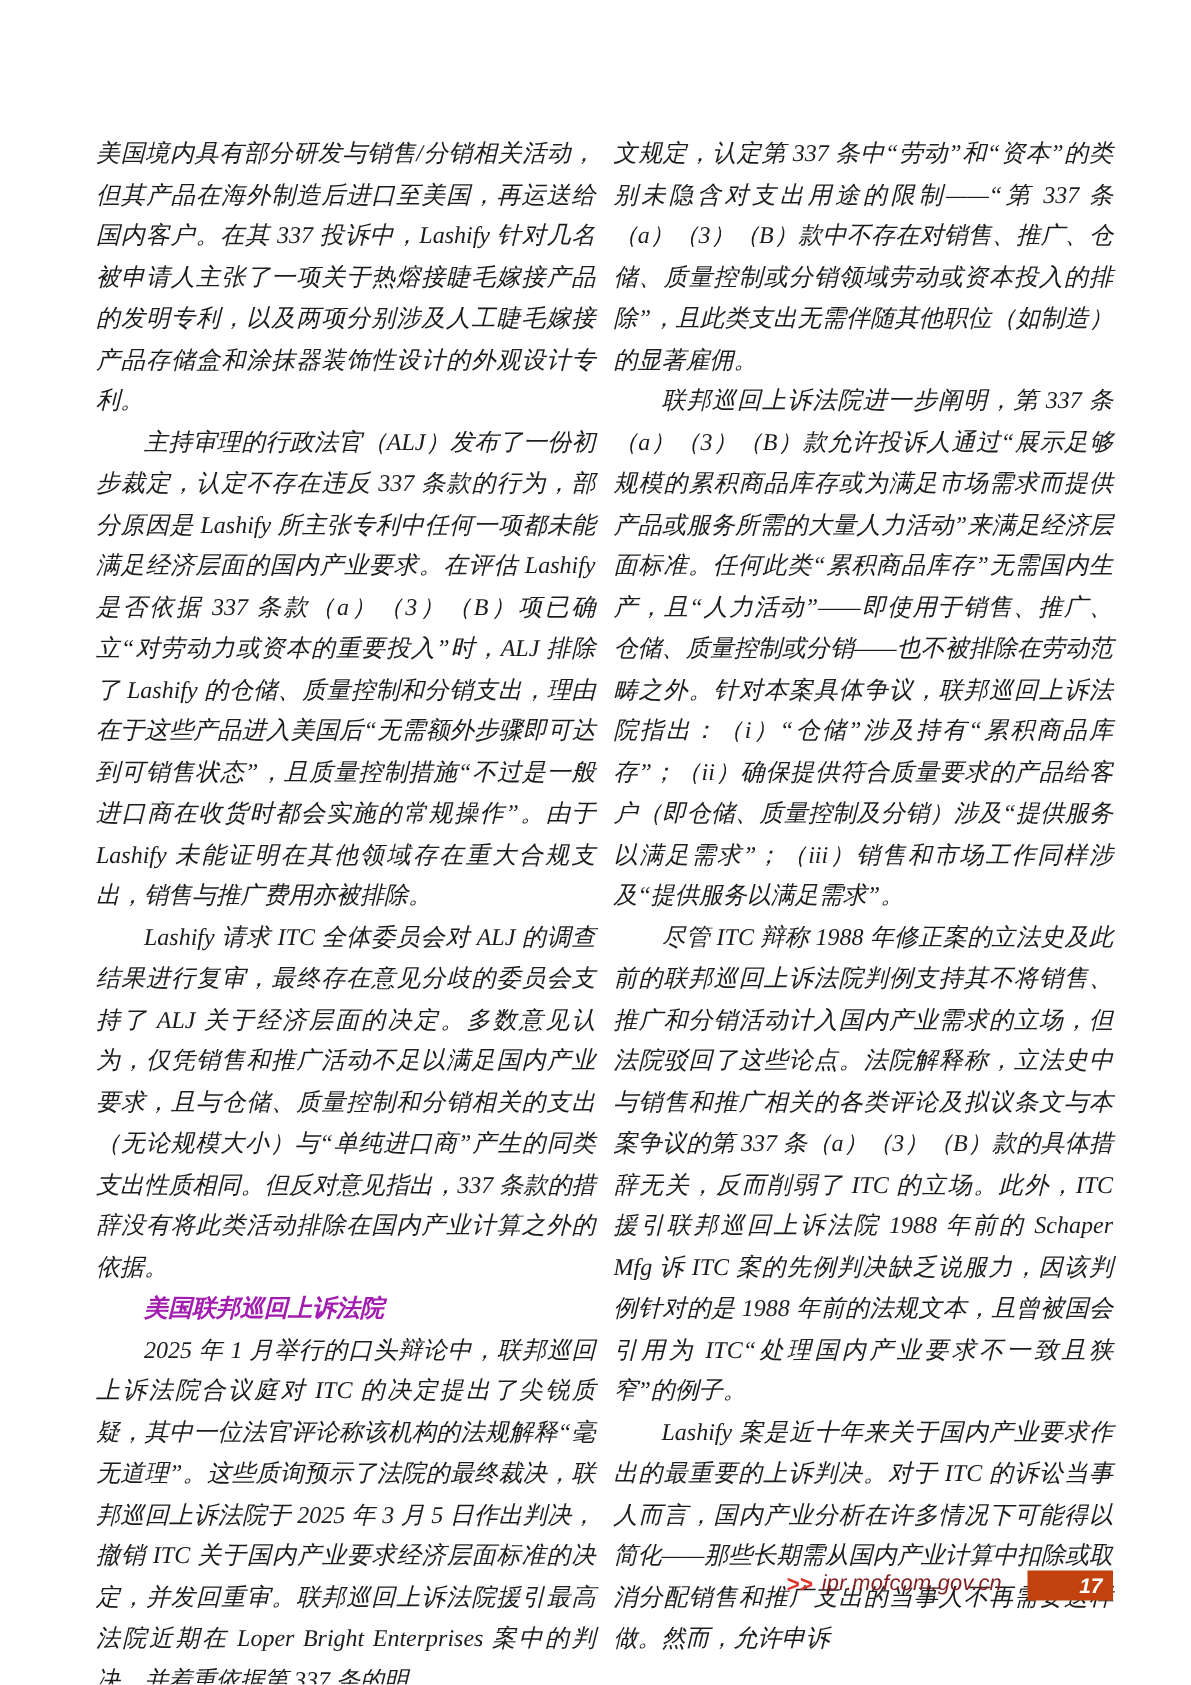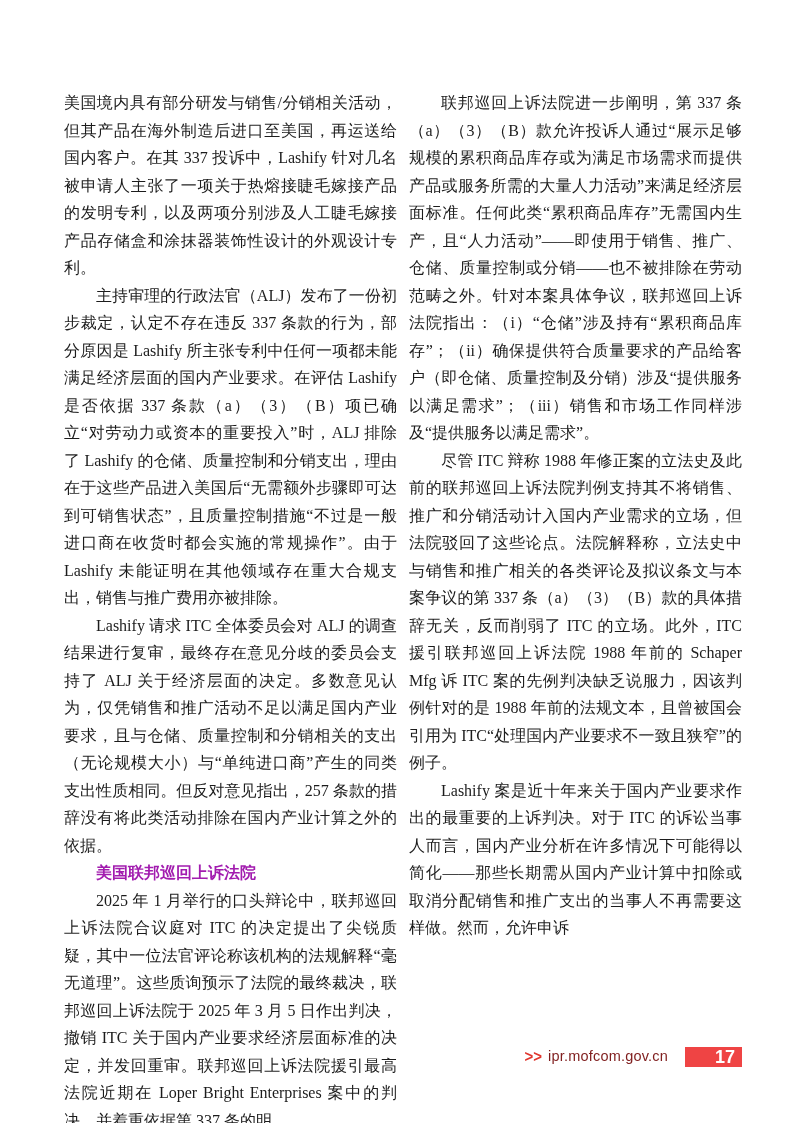--- a/index.html
+++ b/index.html
@@ -8,20 +8,21 @@
     background: #ffffff;
   }
   .sheet {
     position: relative;
     width: 794px;
     height: 1123px;
     background: #ffffff;
     overflow: hidden;
     font-family: "Liberation Serif", "DejaVu Serif", serif;
     color: #1c1c1c;
+    font-style: italic;
   }
   .content {
     position: absolute;
     left: 64px;
     top: 89px;
     width: 678px;
     display: flex;
     gap: 12px;
   }
   .col {
@@ -72,45 +73,46 @@
     letter-spacing: 0.2px;
     line-height: 1;
     margin-right: 17px;
   }
   .pagebox {
     display: inline-flex;
     align-items: center;
     justify-content: flex-end;
     width: 57px;
     height: 20px;
-    background: #ef4444;
+    background: #c2410c;
     color: #ffffff;
-    font-size: 18px;
+    font-size: 14px;
     font-weight: bold;
     padding-right: 7px;
     box-sizing: border-box;
     line-height: 1;
   }
 </style>
 </head>
 <body>
 
 <div class="sheet">
 
   <div class="content">
 
     <div class="col">
       <p class="para no-indent">美国境内具有部分研发与销售/分销相关活动，但其产品在海外制造后进口至美国，再运送给国内客户。在其 337 投诉中，Lashify 针对几名被申请人主张了一项关于热熔接睫毛嫁接产品的发明专利，以及两项分别涉及人工睫毛嫁接产品存储盒和涂抹器装饰性设计的外观设计专利。</p>
       <p class="para">主持审理的行政法官（ALJ）发布了一份初步裁定，认定不存在违反 337 条款的行为，部分原因是 Lashify 所主张专利中任何一项都未能满足经济层面的国内产业要求。在评估 Lashify 是否依据 337 条款（a）（3）（B）项已确立“对劳动力或资本的重要投入”时，ALJ 排除了 Lashify 的仓储、质量控制和分销支出，理由在于这些产品进入美国后“无需额外步骤即可达到可销售状态”，且质量控制措施“不过是一般进口商在收货时都会实施的常规操作”。由于 Lashify 未能证明在其他领域存在重大合规支出，销售与推广费用亦被排除。</p>
-      <p class="para">Lashify 请求 ITC 全体委员会对 ALJ 的调查结果进行复审，最终存在意见分歧的委员会支持了 ALJ 关于经济层面的决定。多数意见认为，仅凭销售和推广活动不足以满足国内产业要求，且与仓储、质量控制和分销相关的支出（无论规模大小）与“单纯进口商”产生的同类支出性质相同。但反对意见指出，257 条款的措辞没有将此类活动排除在国内产业计算之外的依据。</p>
+      <p class="para">Lashify 请求 ITC 全体委员会对 ALJ 的调查结果进行复审，最终存在意见分歧的委员会支持了 ALJ 关于经济层面的决定。多数意见认为，仅凭销售和推广活动不足以满足国内产业要求，且与仓储、质量控制和分销相关的支出（无论规模大小）与“单纯进口商”产生的同类支出性质相同。但反对意见指出，337 条款的措辞没有将此类活动排除在国内产业计算之外的依据。</p>
       <h3 class="heading">美国联邦巡回上诉法院</h3>
       <p class="para">2025 年 1 月举行的口头辩论中，联邦巡回上诉法院合议庭对 ITC 的决定提出了尖锐质疑，其中一位法官评论称该机构的法规解释“毫无道理”。这些质询预示了法院的最终裁决，联邦巡回上诉法院于 2025 年 3 月 5 日作出判决，撤销 ITC 关于国内产业要求经济层面标准的决定，并发回重审。联邦巡回上诉法院援引最高法院近期在 Loper Bright Enterprises 案中的判决，并着重依据第 337 条的明</p>
     </div>
 
     <div class="col">
+      <p class="para no-indent">文规定，认定第 337 条中“劳动”和“资本”的类别未隐含对支出用途的限制——“第 337 条（a）（3）（B）款中不存在对销售、推广、仓储、质量控制或分销领域劳动或资本投入的排除”，且此类支出无需伴随其他职位（如制造）的显著雇佣。</p>
       <p class="para">联邦巡回上诉法院进一步阐明，第 337 条（a）（3）（B）款允许投诉人通过“展示足够规模的累积商品库存或为满足市场需求而提供产品或服务所需的大量人力活动”来满足经济层面标准。任何此类“累积商品库存”无需国内生产，且“人力活动”——即使用于销售、推广、仓储、质量控制或分销——也不被排除在劳动范畴之外。针对本案具体争议，联邦巡回上诉法院指出：（i）“仓储”涉及持有“累积商品库存”；（ii）确保提供符合质量要求的产品给客户（即仓储、质量控制及分销）涉及“提供服务以满足需求”；（iii）销售和市场工作同样涉及“提供服务以满足需求”。</p>
       <p class="para">尽管 ITC 辩称 1988 年修正案的立法史及此前的联邦巡回上诉法院判例支持其不将销售、推广和分销活动计入国内产业需求的立场，但法院驳回了这些论点。法院解释称，立法史中与销售和推广相关的各类评论及拟议条文与本案争议的第 337 条（a）（3）（B）款的具体措辞无关，反而削弱了 ITC 的立场。此外，ITC 援引联邦巡回上诉法院 1988 年前的 Schaper Mfg 诉 ITC 案的先例判决缺乏说服力，因该判例针对的是 1988 年前的法规文本，且曾被国会引用为 ITC“处理国内产业要求不一致且狭窄”的例子。</p>
       <p class="para">Lashify 案是近十年来关于国内产业要求作出的最重要的上诉判决。对于 ITC 的诉讼当事人而言，国内产业分析在许多情况下可能得以简化——那些长期需从国内产业计算中扣除或取消分配销售和推广支出的当事人不再需要这样做。然而，允许申诉</p>
     </div>
 
   </div>
 
   <div class="footer">
     <span class="chev">&gt;&gt;</span>
     <span class="url">ipr.mofcom.gov.cn</span>

